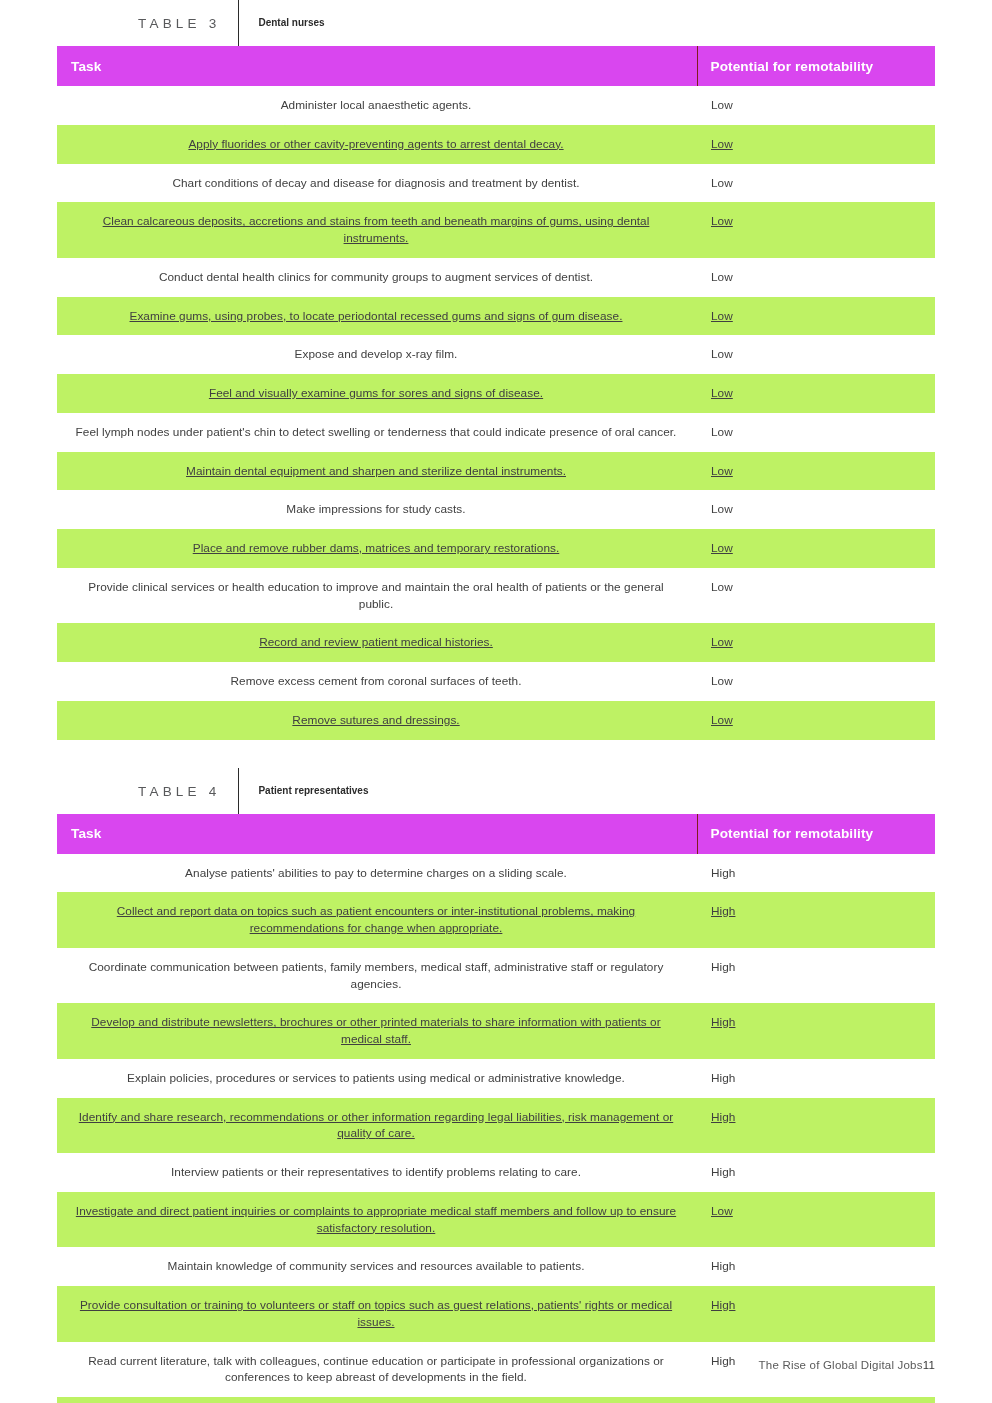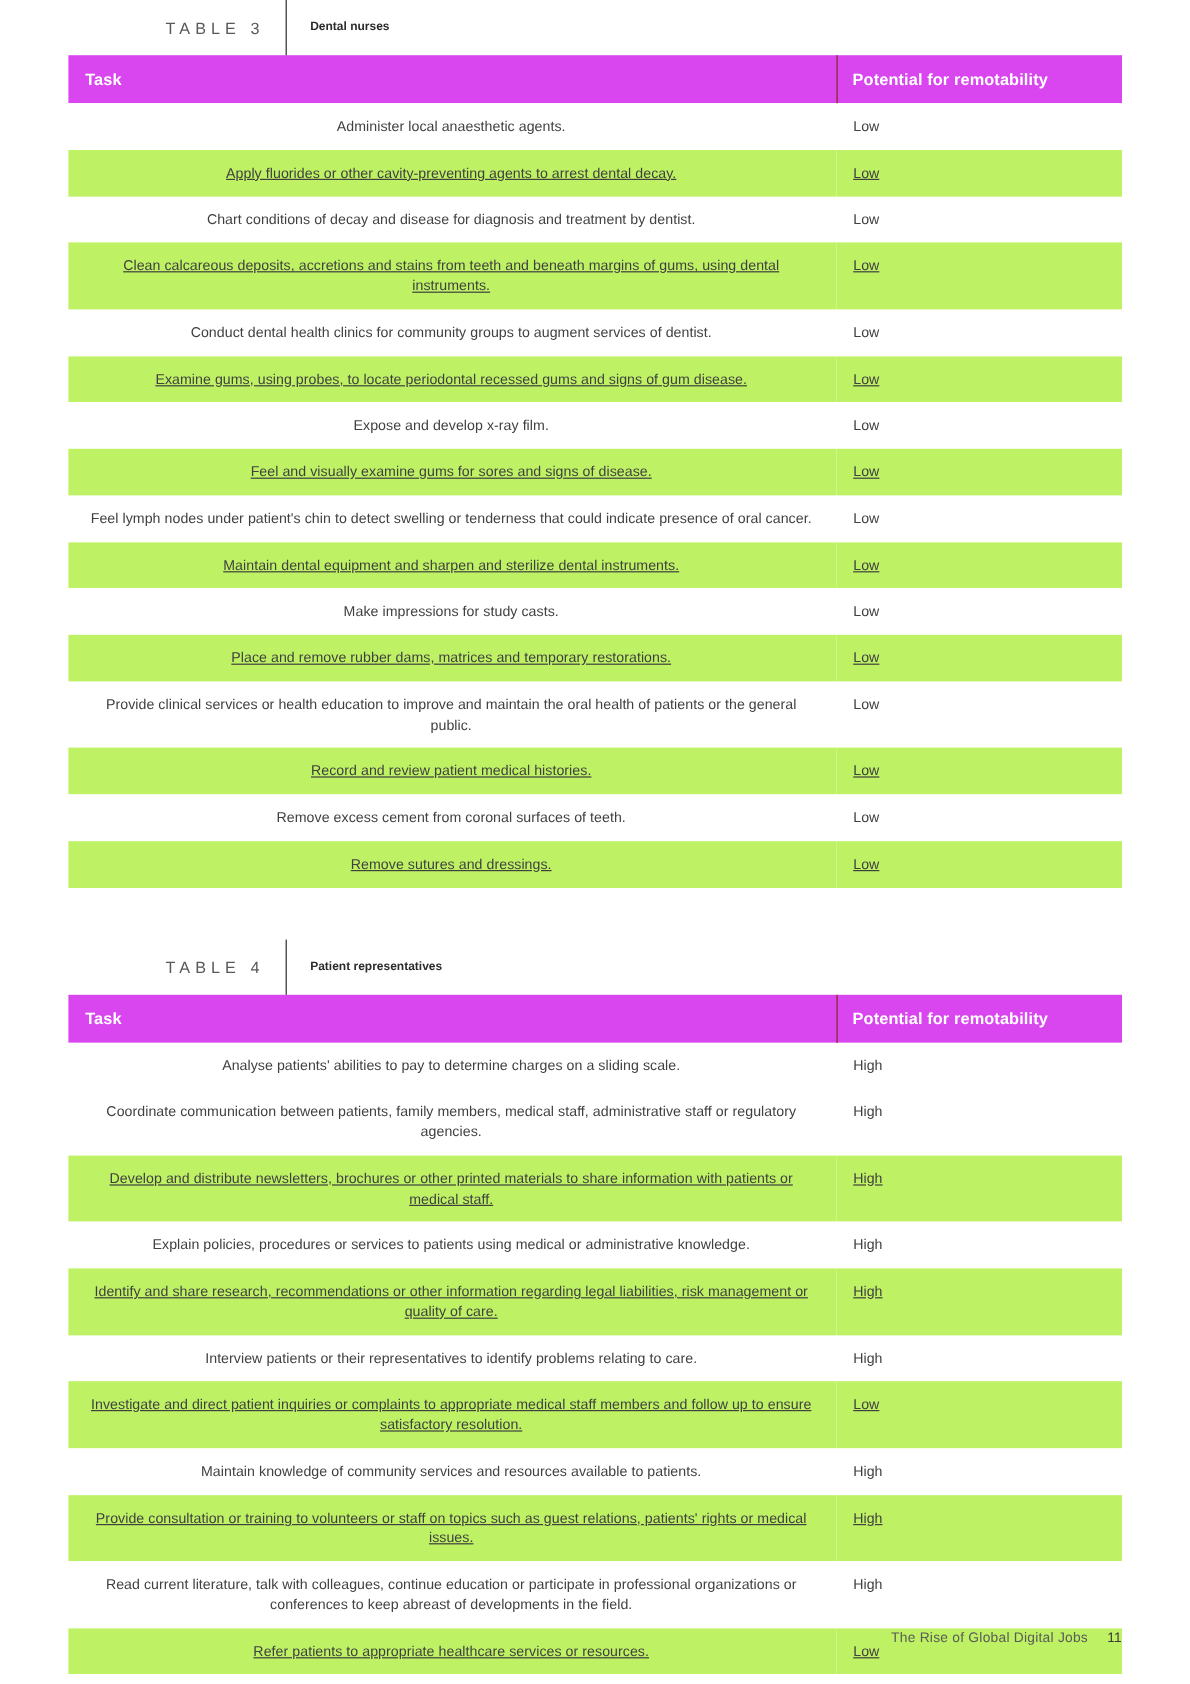--- a/index.html
+++ b/index.html
@@ -94,36 +94,36 @@
     padding-right: 16px;
     text-align: center;
   }
   .data-table tbody td.td-pot {
     padding-left: 14px;
     color: #404040;
   }
   .data-table tbody tr.odd td { background: #ffffff; }
   .data-table tbody tr.even td { background: #bef264; text-decoration: underline; }
 
-  .table-block { margin-bottom: 15px; }
+  .table-block { margin-bottom: 0; }
 
   .gap-between { height: 28px; }
 
   
   .footer {
     position: absolute;
     left: 0;
     right: 57px;
     bottom: 32px;
     text-align: right;
     font-size: 11.5px;
     color: #5a5a5a;
     letter-spacing: 0.2px;
   }
-  .footer .doc-title { margin-right: 16px; }
+  .footer .doc-title { }
   .footer .page-num { color: #3a3a3a; }
 </style>
 </head>
 <body>
 
 <div class="page">
 
   <div class="table-block">
     <div class="table-caption">
       <div class="caption-label">TABLE 3</div>
@@ -229,20 +229,24 @@
         <tr>
           <th class="th-task">Task</th>
           <th class="th-pot">Potential for remotability</th>
         </tr>
       </thead>
       <tbody>
         <tr class="odd">
             <td class="td-task">Analyse patients' abilities to pay to determine charges on a sliding scale.</td>
             <td class="td-pot">High</td>
           </tr>
+        <tr class="even">
+            <td class="td-task">Collect and report data on topics such as patient encounters or inter-institutional problems, making recommendations for change when appropriate.</td>
+            <td class="td-pot">High</td>
+          </tr>
         <tr class="odd">
             <td class="td-task">Coordinate communication between patients, family members, medical staff, administrative staff or regulatory agencies.</td>
             <td class="td-pot">High</td>
           </tr>
         <tr class="even">
             <td class="td-task">Develop and distribute newsletters, brochures or other printed materials to share information with patients or medical staff.</td>
             <td class="td-pot">High</td>
           </tr>
         <tr class="odd">
             <td class="td-task">Explain policies, procedures or services to patients using medical or administrative knowledge.</td>

